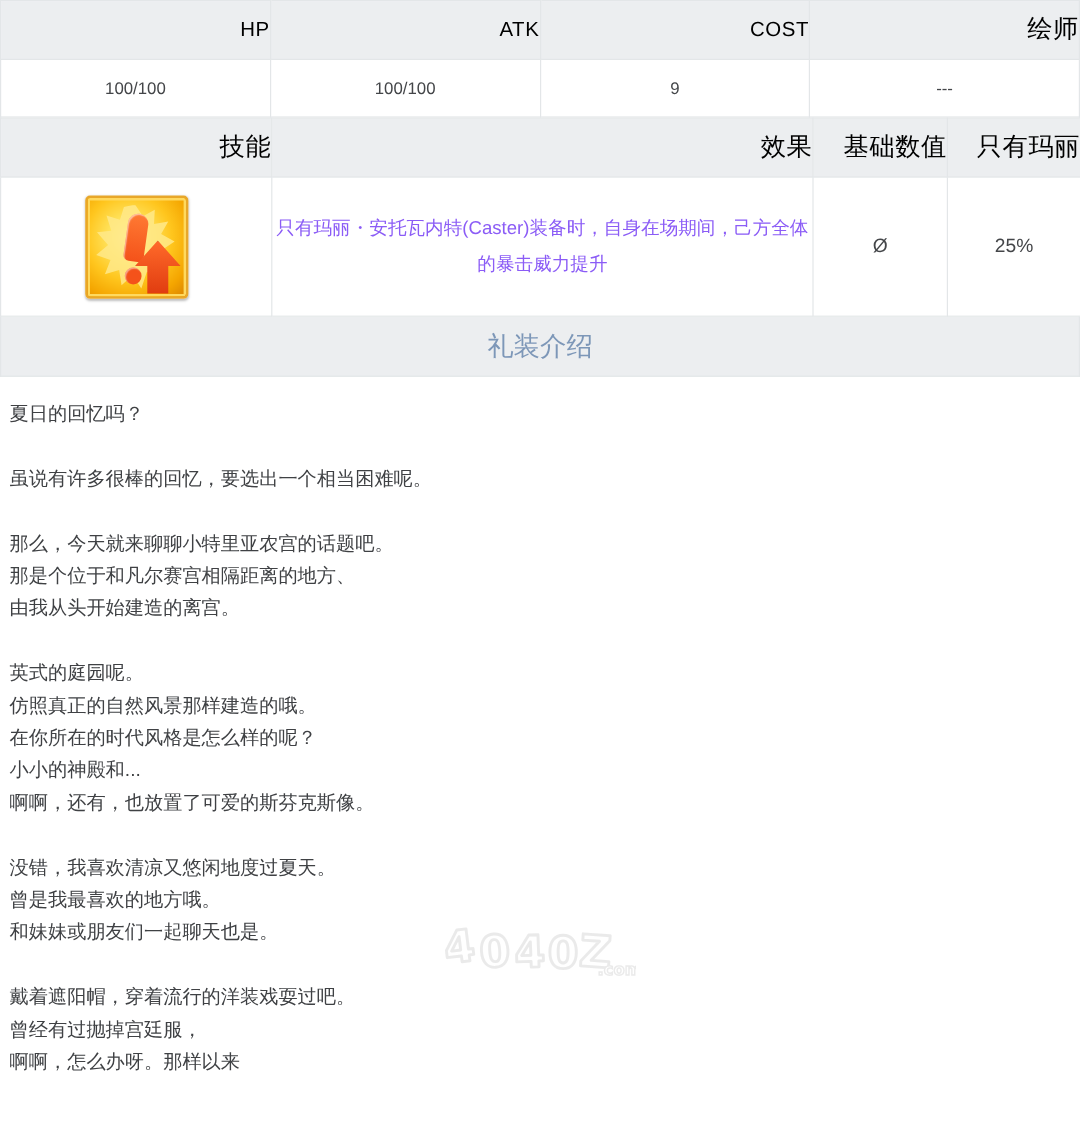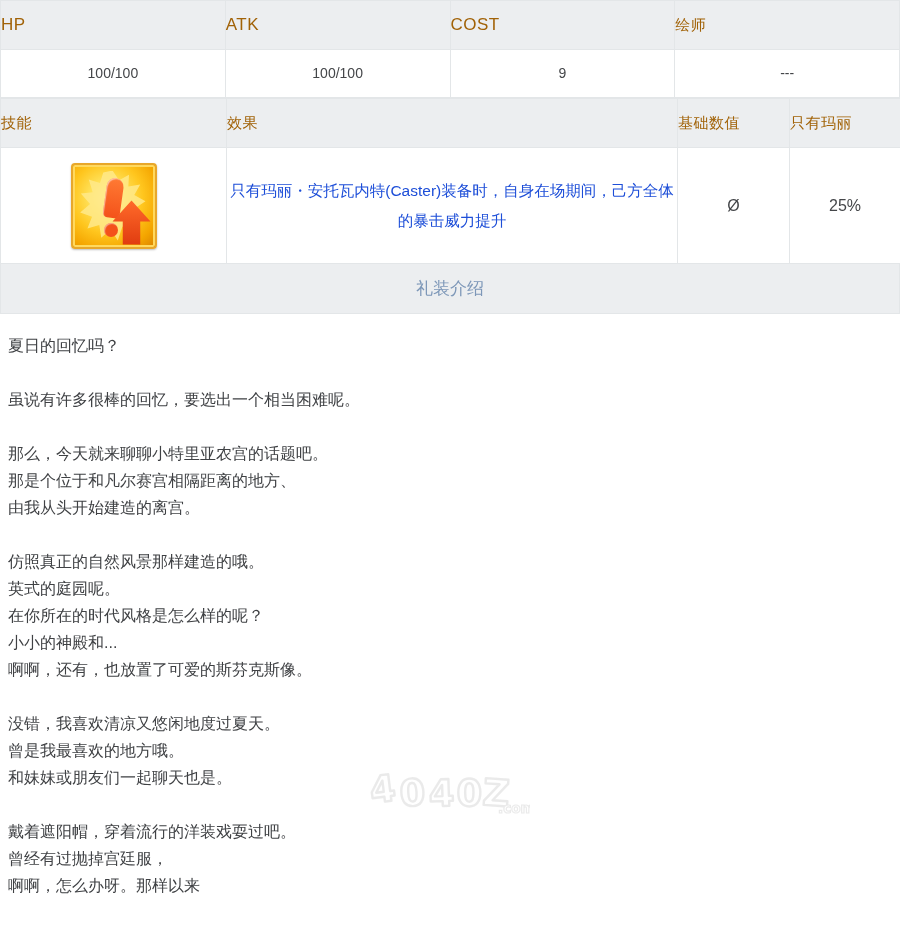--- a/index.html
+++ b/index.html
@@ -9,45 +9,45 @@
     font-family: "Liberation Sans", "DejaVu Sans", sans-serif;
   }
   body { width: 900px; min-height: 951px; overflow: hidden; position: relative; }
 
   table.grid { width: 900px; border-collapse: collapse; table-layout: fixed; }
   table.grid td, table.grid th { border: 1px solid #e3e6e8; padding: 0; font-weight: normal; }
 
   
   .hdr {
     background: #eceef0;
-    color: #a16207;
-    text-align: left;
+    color: #000000;
+    text-align: right;
     font-size: 17px;
     height: 48px;
     line-height: 48px;
     letter-spacing: 0.5px;
   }
-  .hdr-cn { font-size: 15px; }
+  .hdr-cn { font-size: 21px; }
 
   
   .val {
     background: #ffffff;
     color: #444649;
     text-align: center;
     font-size: 14px;
     height: 47px;
     line-height: 47px;
   }
 
   
   .skill-row td { height: 116px; vertical-align: middle; background:#fff; }
   .skill-icon-cell { text-align: center; }
   .skill-effect {
     text-align: center;
-    color: #1d4ed8;
+    color: #8b5cf6;
     font-size: 15.5px;
     line-height: 30px;
     padding: 0 18px;
   }
   .skill-num {
     text-align: center;
     color: #444649;
     font-size: 16px;
   }
 
@@ -92,21 +92,21 @@
     background: linear-gradient(180deg,#ff6a2a 0%, #e03c10 100%);
     clip-path: polygon(50% 0%, 100% 48%, 73% 48%, 73% 100%, 27% 100%, 27% 48%, 0% 48%);
     filter: drop-shadow(0 0 1.5px #1a1a1a);
   }
 
   
   .section-bar {
     background: #eceef0;
     color: #7d97b8;
     text-align: center;
-    font-size: 17px;
+    font-size: 22px;
     height: 50px;
     line-height: 50px;
     border: 1px solid #e3e6e8;
     border-top: none;
   }
 
   
   .desc {
     position: relative;
     padding: 18px 0 10px 8px;
@@ -184,22 +184,22 @@
 <div class="desc">
   <div id="desc-blocks">
       <p>夏日的回忆吗？</p>
       <div class="gap"></div>
       <p>虽说有许多很棒的回忆，要选出一个相当困难呢。</p>
       <div class="gap"></div>
       <p>那么，今天就来聊聊小特里亚农宫的话题吧。</p>
       <p>那是个位于和凡尔赛宫相隔距离的地方、</p>
       <p>由我从头开始建造的离宫。</p>
       <div class="gap"></div>
+      <p>英式的庭园呢。</p>
       <p>仿照真正的自然风景那样建造的哦。</p>
-      <p>英式的庭园呢。</p>
       <p>在你所在的时代风格是怎么样的呢？</p>
       <p>小小的神殿和...</p>
       <p>啊啊，还有，也放置了可爱的斯芬克斯像。</p>
       <div class="gap"></div>
       <p>没错，我喜欢清凉又悠闲地度过夏天。</p>
       <p>曾是我最喜欢的地方哦。</p>
       <p>和妹妹或朋友们一起聊天也是。</p>
       <div class="gap"></div>
       <p>戴着遮阳帽，穿着流行的洋装戏耍过吧。</p>
       <p>曾经有过抛掉宫廷服，</p>

